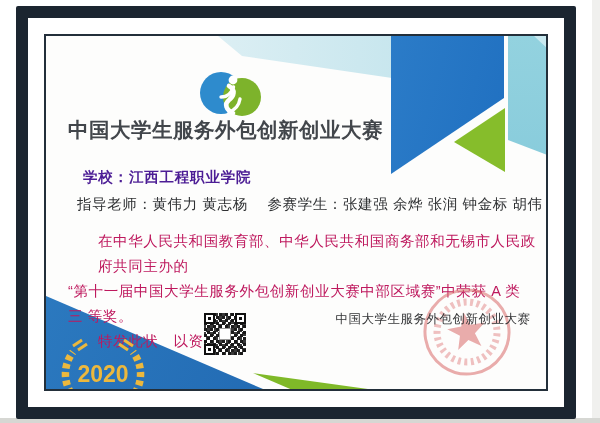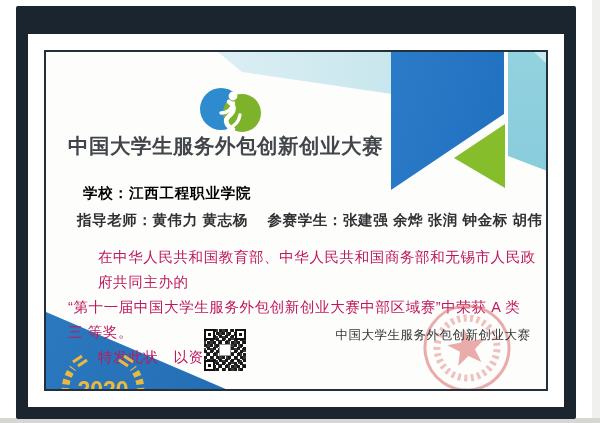--- a/index.html
+++ b/index.html
@@ -3,43 +3,43 @@
 <meta charset="utf-8">
 <style>
   html,body{margin:0;padding:0;background:#e9eae7;}
   .photo{
     position:relative;width:600px;height:423px;background:#ffffff;overflow:hidden;
     font-family:"Liberation Sans","DejaVu Sans",sans-serif;
   }
   .strip-bottom{position:absolute;left:0;right:0;bottom:0;height:5px;background:#d6d7d3;}
   .strip-right{position:absolute;top:0;right:0;bottom:0;width:8px;background:#f0f0ee;}
   .frame-dark{position:absolute;left:16px;top:6px;width:560px;height:413px;background:#1b2530;border-radius:2px;}
-  .frame-white{position:absolute;inset:12px;background:#ffffff;margin-top:16px;}
+  .frame-white{position:absolute;inset:12px;background:#ffffff;}
   .frame-line{position:absolute;inset:16px;border:2px solid #232f3a;background:#fdfdfc;}
   .cert{position:absolute;inset:0;overflow:hidden;background:#fdfdfc;}
 
   .deco{position:absolute;inset:0;}
   .deco-pale{clip-path:polygon(172px 0,346px 0,346px 42px,196px 20px);
     background:linear-gradient(to right,#eff7f9,#b7dfe9);}
   .deco-ribbon{clip-path:polygon(345px 0,458px 0,458px 62px,345px 138px);
     background:linear-gradient(105deg,#3a8bd1 25%,#1f6fc0 85%);}
   .deco-teal-right{clip-path:polygon(462px 0,520px 0,520px 126px,462px 104px);
     background:linear-gradient(to bottom,#93d2df,#76c1d5);}
   .deco-teal-light{clip-path:polygon(488px 0,524px 0,524px 34px);background:#c9e9f0;}
   .deco-green-tri{clip-path:polygon(408px 106px,459px 72px,459px 136px);background:#86bd2b;}
   .deco-blue-bottom{clip-path:polygon(0 260px,273px 377px,0 377px);
     background:linear-gradient(115deg,#2f7fc4,#1a5da8);}
   .deco-green-swoosh{clip-path:polygon(207px 337px,494px 377px,300px 377px);background:#7fb928;}
 
   .logo{position:absolute;left:152px;top:34px;width:66px;height:48px;}
   .title{position:absolute;left:22px;top:80px;font-size:20.5px;font-weight:700;
     letter-spacing:.5px;color:#42464b;white-space:nowrap;}
   .line-school{position:absolute;left:37px;top:132px;font-size:14.5px;font-weight:600;
-    letter-spacing:.8px;color:#000000;white-space:nowrap;}
-  .line-people{position:absolute;left:31px;top:159px;font-size:14.5px;font-weight:700;
+    letter-spacing:.8px;color:#4c1d95;white-space:nowrap;}
+  .line-people{position:absolute;left:31px;top:159px;font-size:14.5px;font-weight:400;
     letter-spacing:.6px;color:#2f3133;white-space:nowrap;}
   .body-text{position:absolute;left:22px;top:193px;width:468px;font-size:14.5px;
     color:#be185d;line-height:25px;letter-spacing:.6px;}
   .body-text .indent{padding-left:30px;}
   .sig-block{position:absolute;left:278px;top:270px;width:218px;text-align:center;
     font-size:12.5px;line-height:26px;color:#333436;letter-spacing:.5px;z-index:3;}
 
   .seal{position:absolute;left:363px;top:238px;width:116px;height:116px;opacity:.55;
     transform:rotate(-10deg);z-index:2;}
 

